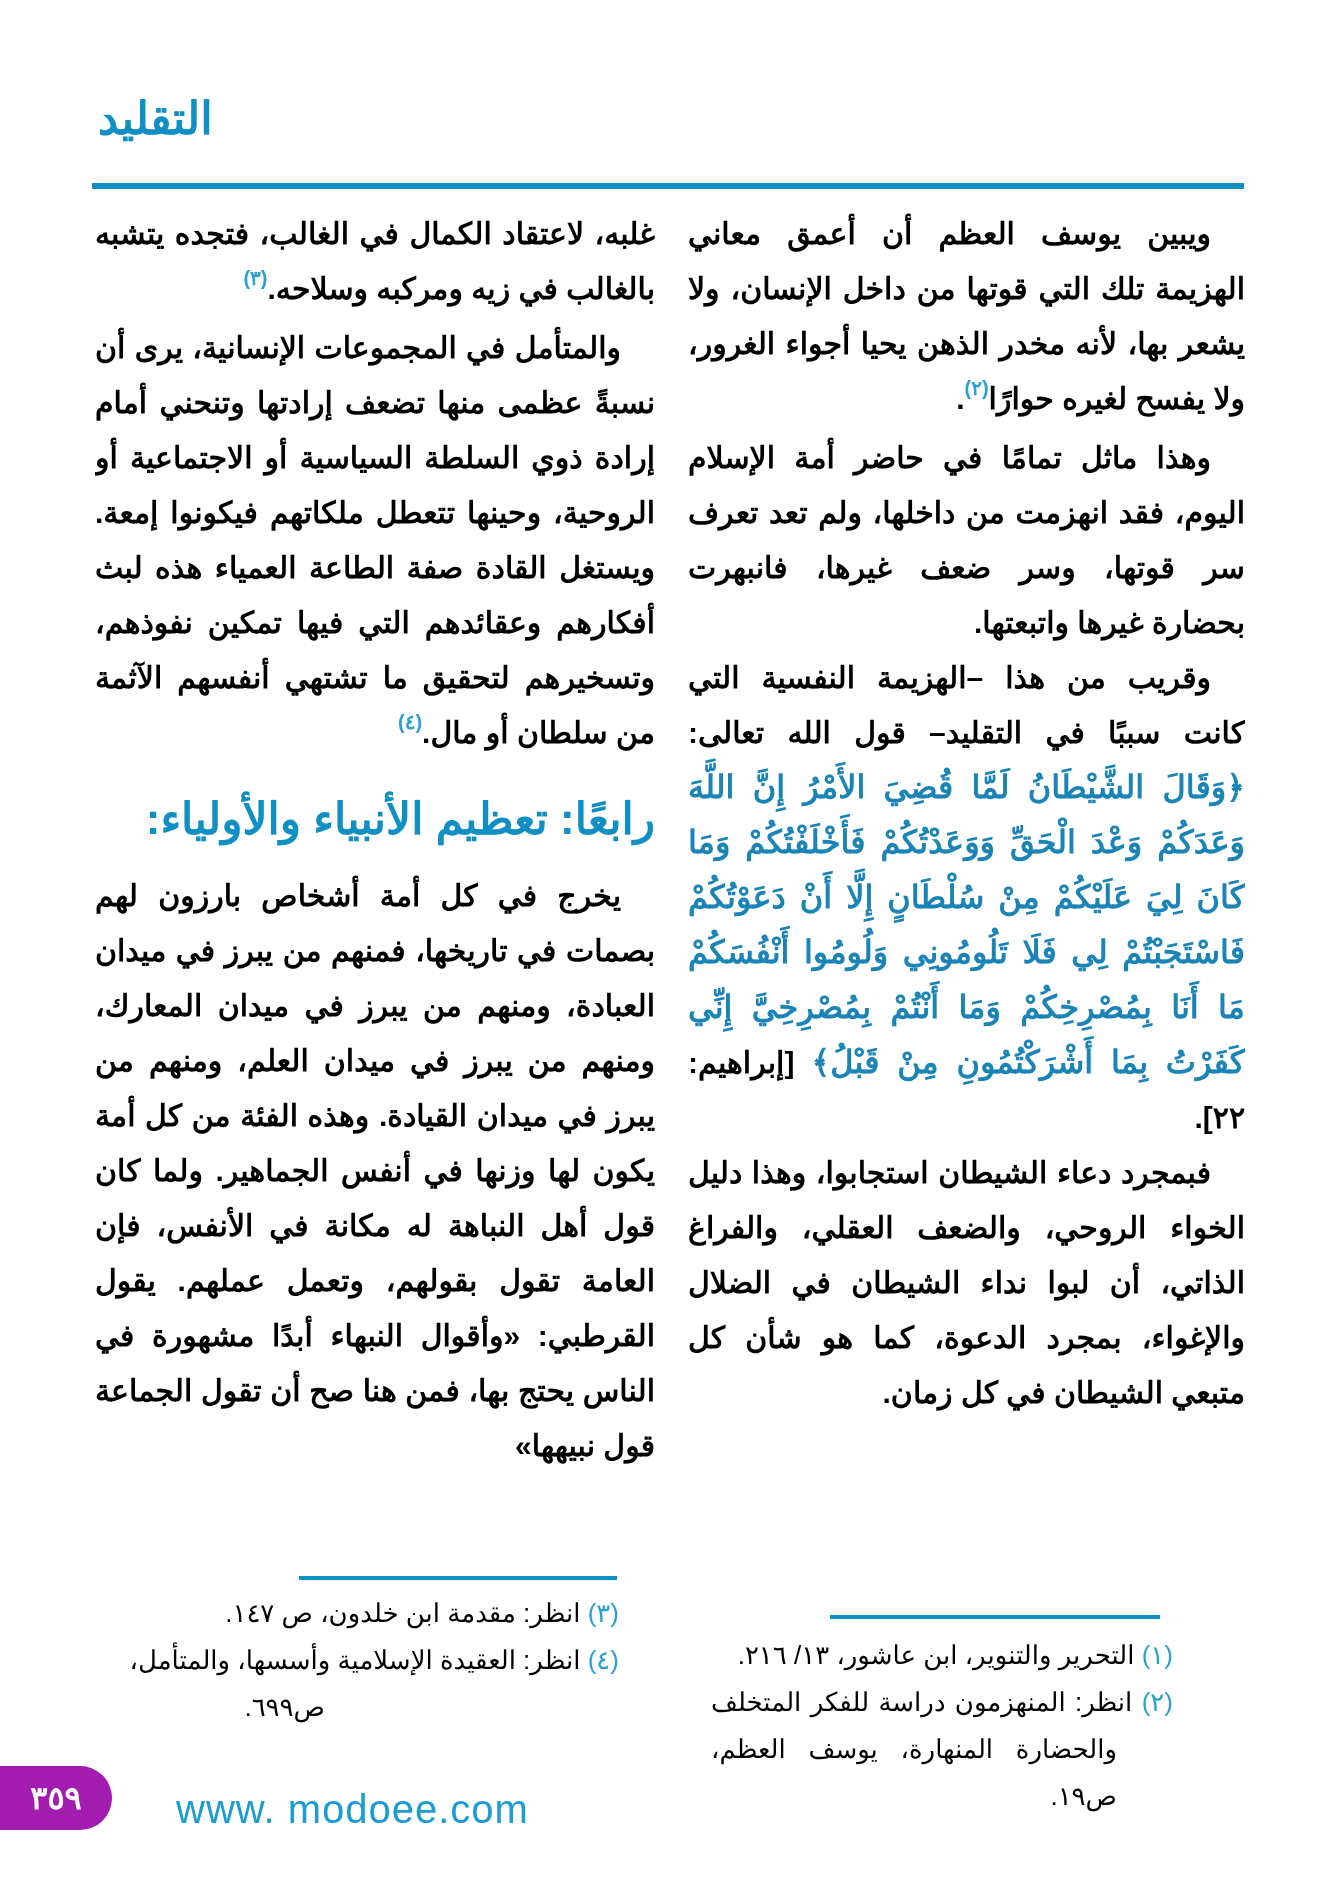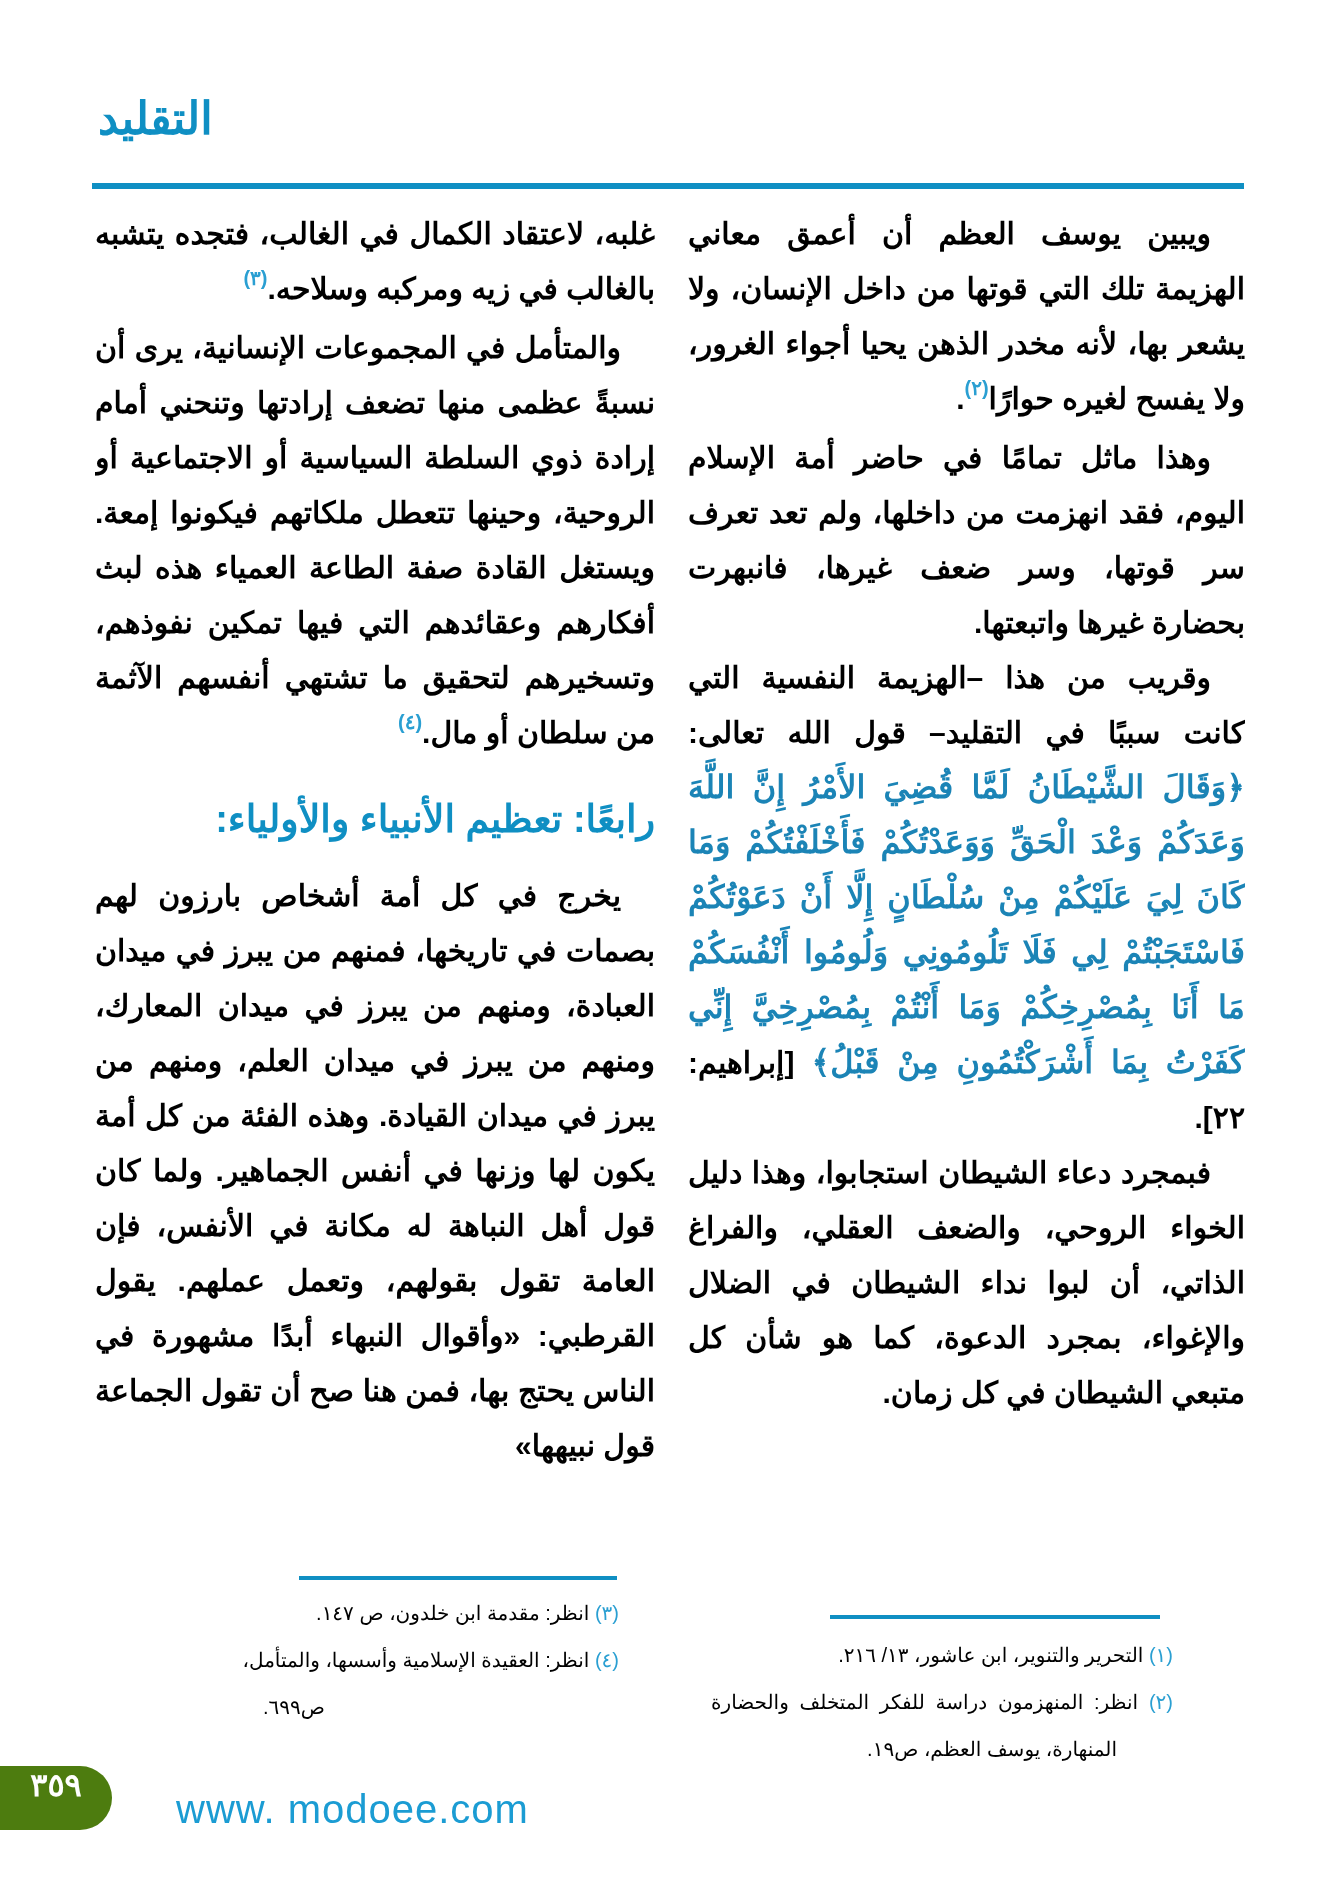--- a/index.html
+++ b/index.html
@@ -32,41 +32,41 @@
     margin:0; font-size:30px; line-height:55px; font-weight:bold;
     color:#000; text-align:justify; text-justify:inter-word;
   }
   .indent { text-indent:34px; }
   .quran-verse { color:#1b84b6; font-size:32px; }
   .fnref {
     color:#2a9fd2; font-size:20px; font-weight:bold;
     position:relative; top:-14px; white-space:nowrap;
   }
   .section-heading {
-    margin:26px 0 20px 0; font-size:38px; line-height:58px;
+    margin:26px 0 20px 0; font-size:44px; line-height:58px;
     font-weight:bold; color:#0f8fc3; text-align:right;
   }
   
   .fnrule { position:absolute; height:4px; background:#0f8fc3; }
   .fnrule-right { top:1409px; right:85px; width:330px; }
   .fnrule-left  { top:1370px; right:38px; width:318px; }
   .fnotes {
-    position:absolute; font-size:20px; line-height:47px; font-weight:normal;
+    position:absolute; font-size:26px; line-height:47px; font-weight:normal;
     color:#000; text-align:justify; direction:rtl;
   }
   .fnotes-right { top:1426px; right:72px; width:462px; }
   .fnotes-left  { top:1384px; right:36px; width:524px; }
   .fnote { padding-right:56px; text-indent:-56px; }
   .fnote-marker { color:#2a9fd2; }
   .fncont { display:block; text-indent:0; padding-right:238px; }
   
   .page-number-badge {
     position:absolute; left:0; top:1766px; width:112px; height:64px;
-    background:#4d7c0f; border-radius:0 32px 32px 0;
-    display:flex; justify-content:center;
+    background:#a21caf; border-radius:0 32px 32px 0;
+    display:flex; align-items:center; justify-content:center;
     color:#ffffff; font-size:32px; font-weight:bold;
   }
   .website-link {
     position:absolute; left:176px; top:1787px; direction:ltr;
     font-size:40px; color:#1b9cd3; letter-spacing:1px;
   }
 </style>
 </head>
 <body>
 

